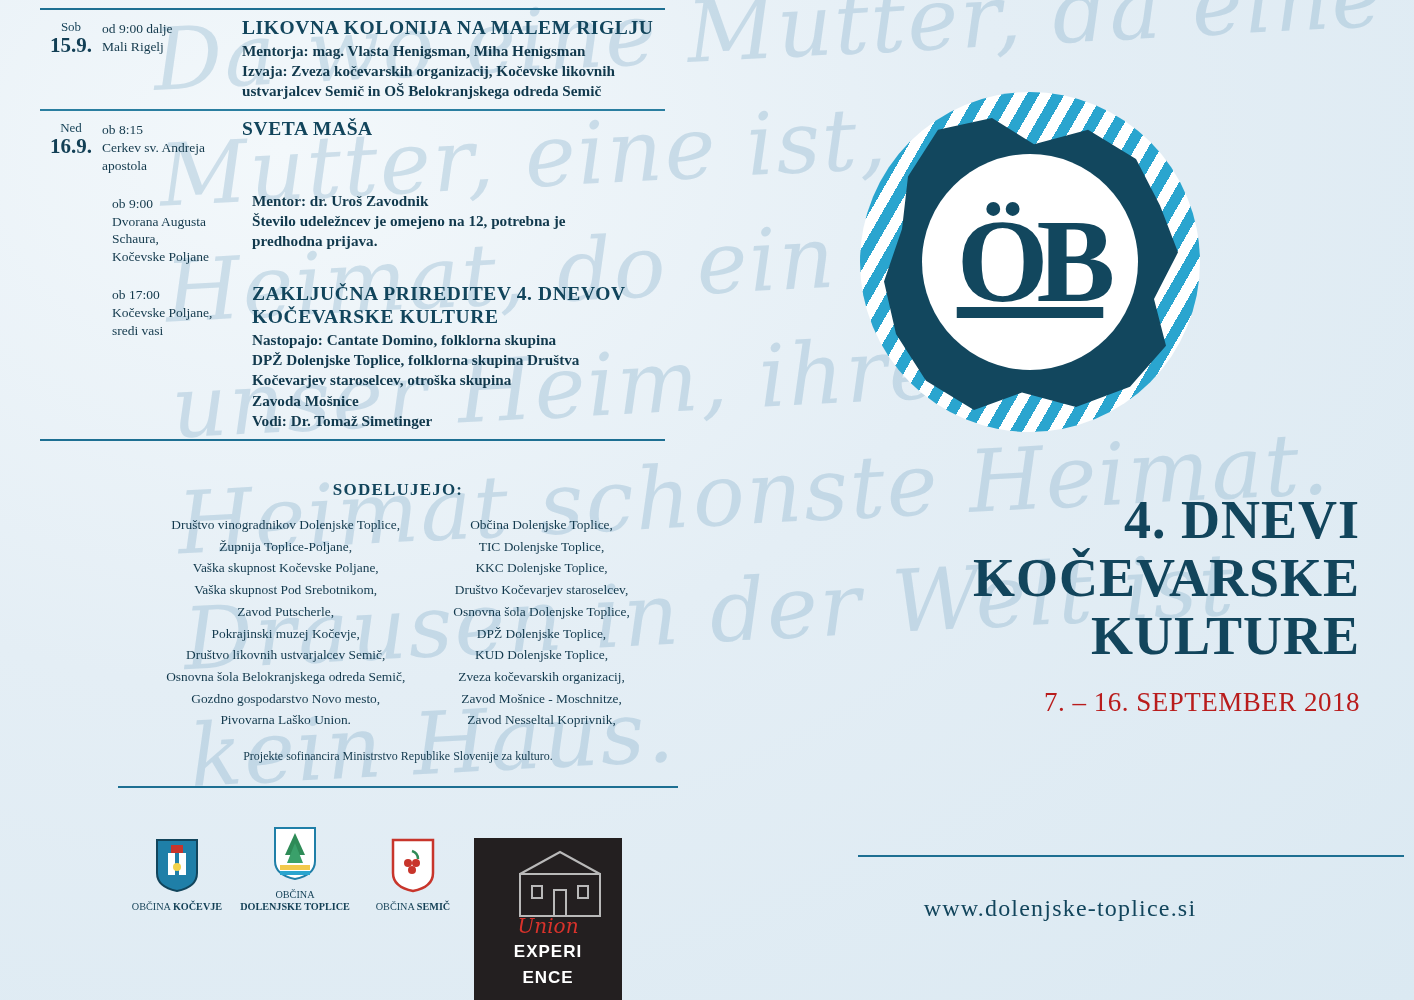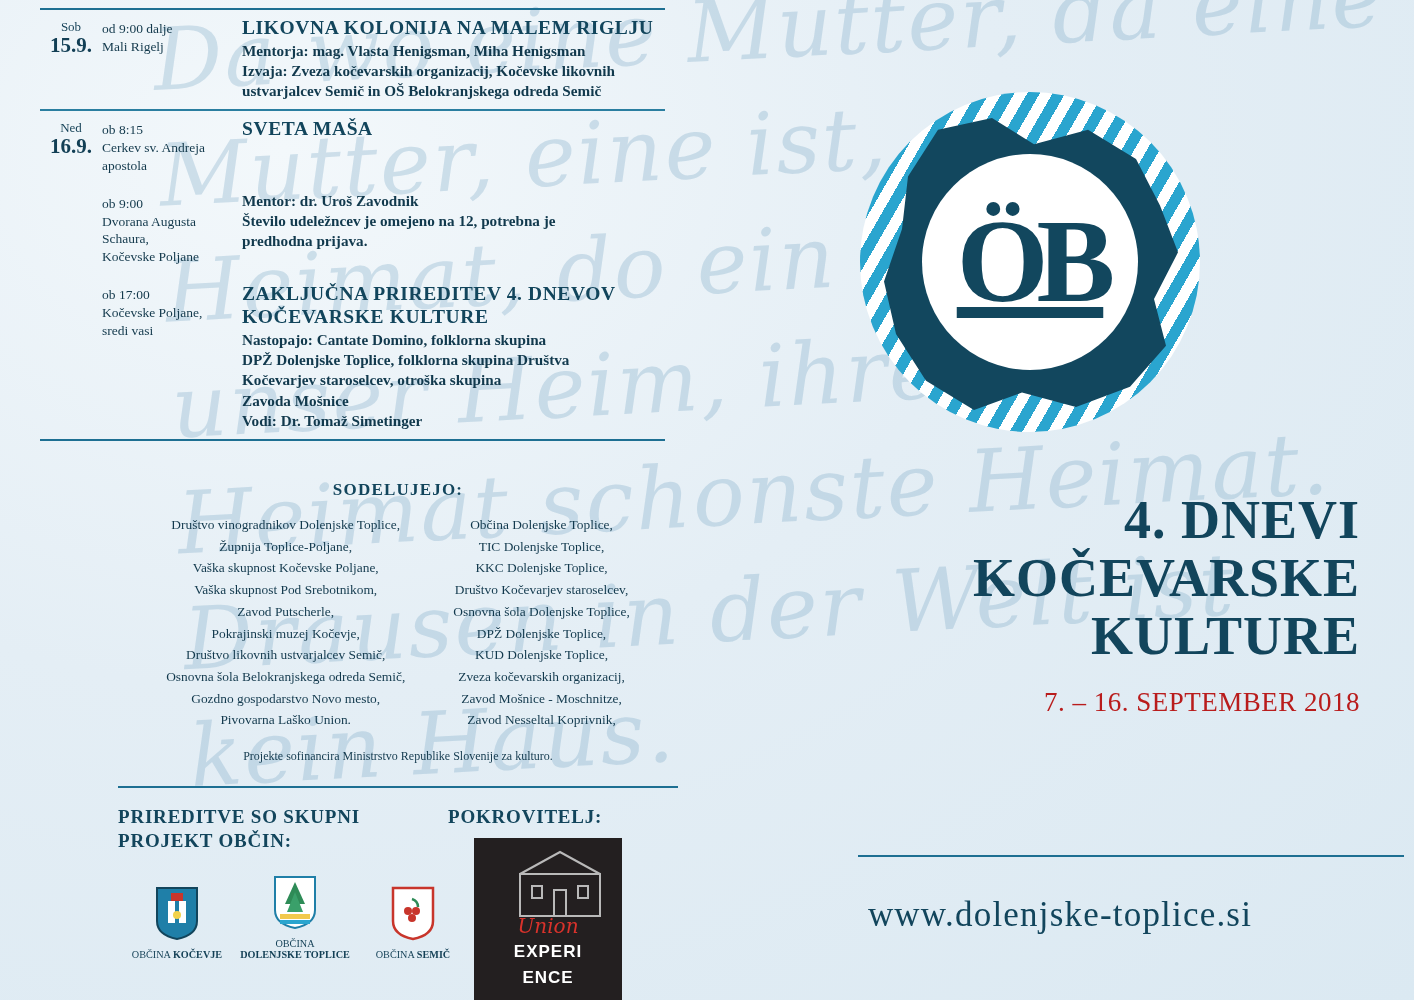--- a/index.html
+++ b/index.html
@@ -44,21 +44,21 @@
   .dayname{font-size:13px;color:#123f55;line-height:1.1;}
   .daynum{font-size:21px;font-weight:bold;color:#123f55;line-height:1.1;}
   .timecol{width:140px;padding-top:4px;font-size:13.5px;line-height:1.33;color:#13394c;}
   .timecol .t-time{display:block;}
   .bodycol{flex:1;padding-top:0px;}
   .ev-title{
     font-size:19.5px;letter-spacing:.6px;font-weight:bold;color:#12455c;
     line-height:1.18;margin:0 0 2px 0;
   }
   .ev-line{font-size:15.2px;line-height:1.32;color:#11394d;font-weight:bold;}
-  .sub-event{margin-top:16px;}
+  .sub-event{margin-top:16px;margin-left:10px;}
   .evrow{display:flex;}
   .evrow .timecol{width:140px;}
 
   
   .partners{
     position:absolute;left:118px;top:480px;width:560px;text-align:center;
   }
   .partners h3{
     font-size:17px;font-weight:bold;letter-spacing:1.2px;margin:0 0 14px 0;color:#12455c;
   }
@@ -121,21 +121,21 @@
     margin:0;font-size:54px;line-height:1.07;font-weight:bold;letter-spacing:1px;color:#12455c;
   }
   .title-right .dates{
     margin-top:22px;font-size:27px;letter-spacing:.5px;color:#b91c1c;
   }
   .rline{
     position:absolute;left:858px;top:855px;width:546px;height:2px;background:#1d6f92;
   }
   .web{
     position:absolute;left:760px;top:895px;width:600px;text-align:center;
-    font-size:35px;letter-spacing:1.2px;color:#12455c;
+    font-size:24px;letter-spacing:1.2px;color:#12455c;
   }
 </style>
 </head>
 <body>
 
 <div class="bg-wash"></div>
 <div class="bg-script">Da wo eine Mutter, da eine Mutter, eine ist, eine Heimat, do ein Heimat unser Heim, ihre eine Heimat schonste Heimat. Drausen in der Welt ist kein Haus.</div>
 
 <div class="sheet">
 
@@ -242,24 +242,20 @@
         <div>Zveza kočevarskih organizacij,</div>
         <div>Zavod Mošnice - Moschnitze,</div>
         <div>Zavod Nesseltal Koprivnik,</div>
       </div>
     </div>
     <div class="pnote">Projekte sofinancira Ministrstvo Republike Slovenije za kulturo.</div>
     <div class="sep"></div>
   </div>
 
   <div class="bottom">
-    <div class="btitles">
-      <div class="btitle one">PRIREDITVE SO SKUPNI PROJEKT OBČIN:</div>
-      <div class="btitle">POKROVITELJ:</div>
-    </div>
 
     <div class="logos">
 
       <div class="logo">
         <svg class="crest" width="46" height="56" viewBox="0 0 46 56">
           <path d="M3 3 H43 V36 Q43 50 23 54 Q3 50 3 36 Z" fill="#1f7fa8" stroke="#12455c" stroke-width="2"></path>
           <rect x="14" y="16" width="7" height="22" fill="#ffffff"></rect>
           <rect x="25" y="16" width="7" height="22" fill="#ffffff"></rect>
           <rect x="17" y="8" width="12" height="8" fill="#c8352b"></rect>
           <circle cx="23" cy="30" r="4" fill="#f2d24b"></circle>

